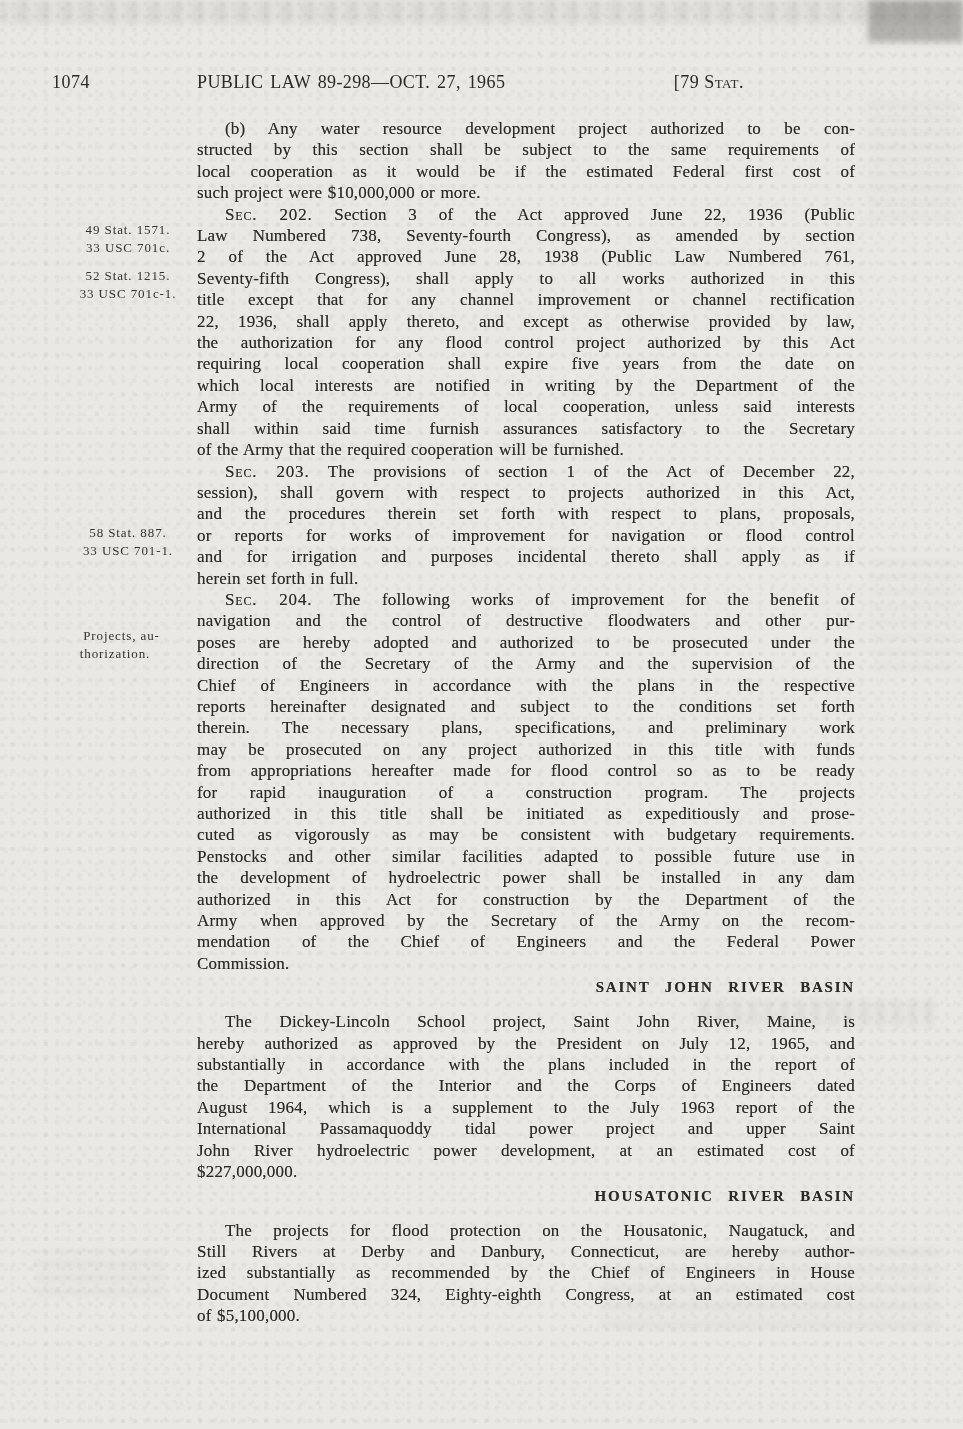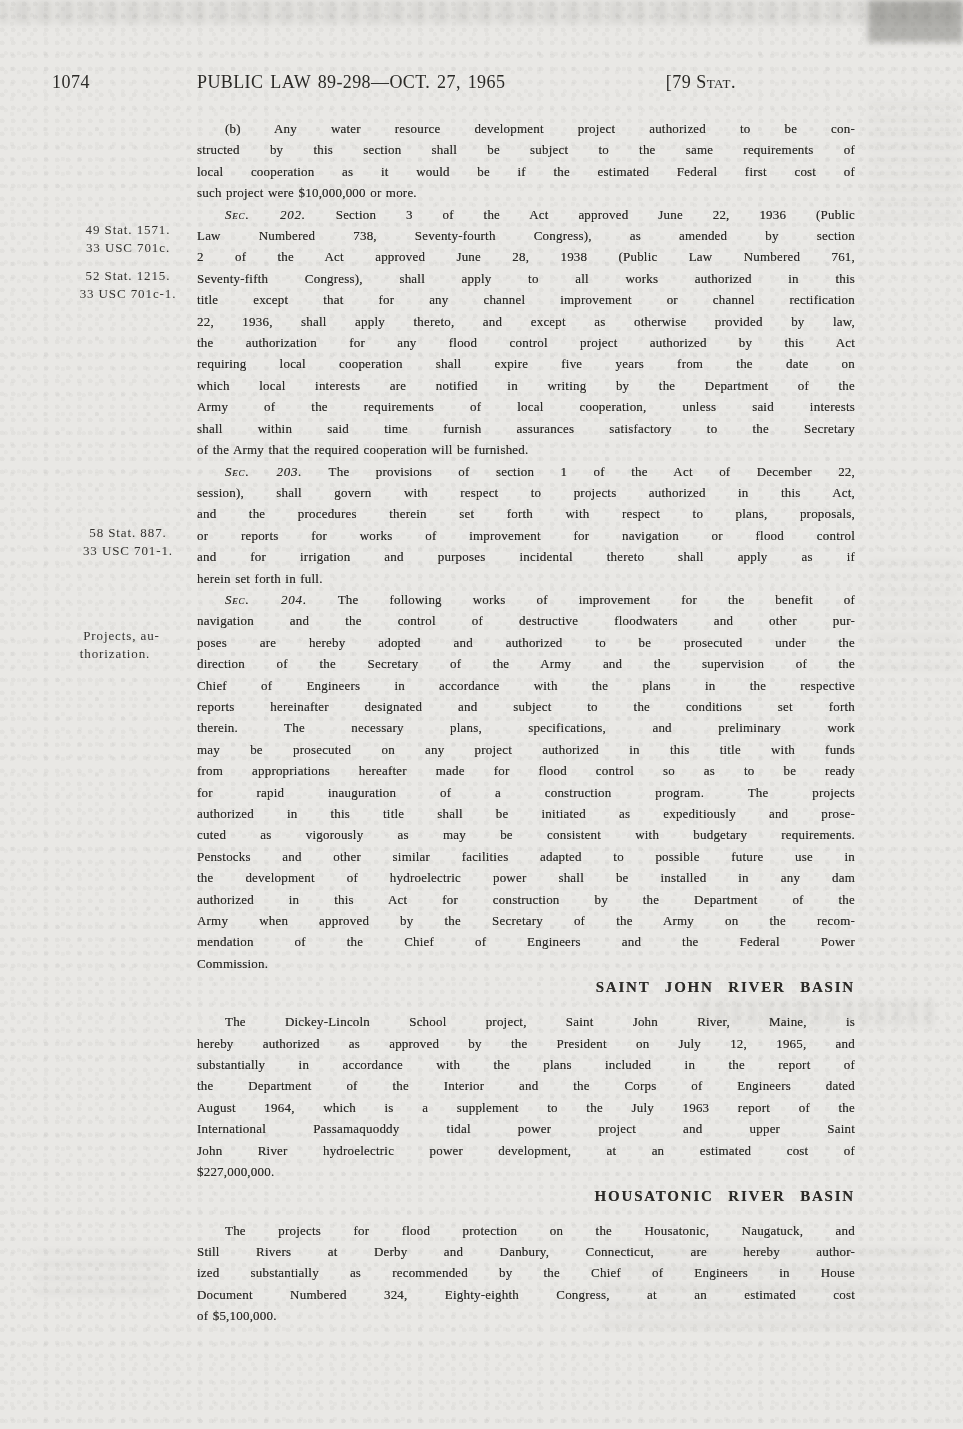--- a/index.html
+++ b/index.html
@@ -32,41 +32,41 @@
     background:repeating-linear-gradient(90deg, rgba(80,80,75,.16) 0 9px, transparent 9px 16px);opacity:.5;}
   .smudge-bottom-right{left:600px;top:1238px;width:340px;height:90px;
     background:repeating-linear-gradient(0deg, rgba(80,80,75,.10) 0 7px, transparent 7px 18px);opacity:.5;}
   .smudge-bottom-left{left:35px;top:1250px;width:130px;height:45px;
     background:repeating-linear-gradient(0deg, rgba(80,80,75,.12) 0 6px, transparent 6px 14px);opacity:.45;}
 
   .header-row{position:absolute;left:0;top:72px;width:852px;height:24px;}
   .page-number{position:absolute;left:52px;top:0;font-size:18px;letter-spacing:.5px;}
   .header-title{position:absolute;left:197px;top:0;width:658px;text-align:left;
     font-size:18px;letter-spacing:.4px;word-spacing:2px;}
-  .header-stat{position:absolute;right:116px;top:0;font-size:18px;font-variant:small-caps;letter-spacing:.5px;}
+  .header-stat{position:absolute;right:108px;top:0;font-size:18px;font-variant:small-caps;letter-spacing:.5px;}
 
   .margin-note{position:absolute;left:58px;width:140px;
     font-size:13px;line-height:18px;letter-spacing:.9px;color:#33322f;}
   .margin-note .mn-line{display:block;text-align:center;}
   #note-1{top:221px;}
   #note-2{top:267px;}
   #note-3{top:524px;}
   #note-4{top:627px;left:45px;}
   #note-4 .mn-line:first-child{text-indent:13px;}
 
   .body-column{position:absolute;left:197px;top:118px;width:658px;}
   .paragraph{margin:0;}
   .line{
-    font-size:13px;line-height:21.4px;letter-spacing:.2px;word-spacing:1px;
+    font-size:17px;line-height:21.4px;letter-spacing:.2px;word-spacing:1px;
     text-align:justify;text-align-last:justify;white-space:normal;
     text-shadow:0 0 .5px rgba(43,42,39,.55);
   }
   .line.last{text-align-last:left;}
   .line.indent{text-indent:28px;}
-  .sc{font-variant:small-caps;letter-spacing:.8px;font-style:italic;}
+  .sc{font-variant:small-caps;letter-spacing:.8px;}
   .section-heading{
     text-align:right;font-weight:bold;font-size:15px;line-height:20px;
     letter-spacing:1.8px;word-spacing:9px;margin:3px 0 14px;color:#2b2a27;
     text-shadow:0 0 .5px rgba(43,42,39,.5);
   }
 </style>
 </head>
 <body>
 
 <div class="paper-noise"></div>

